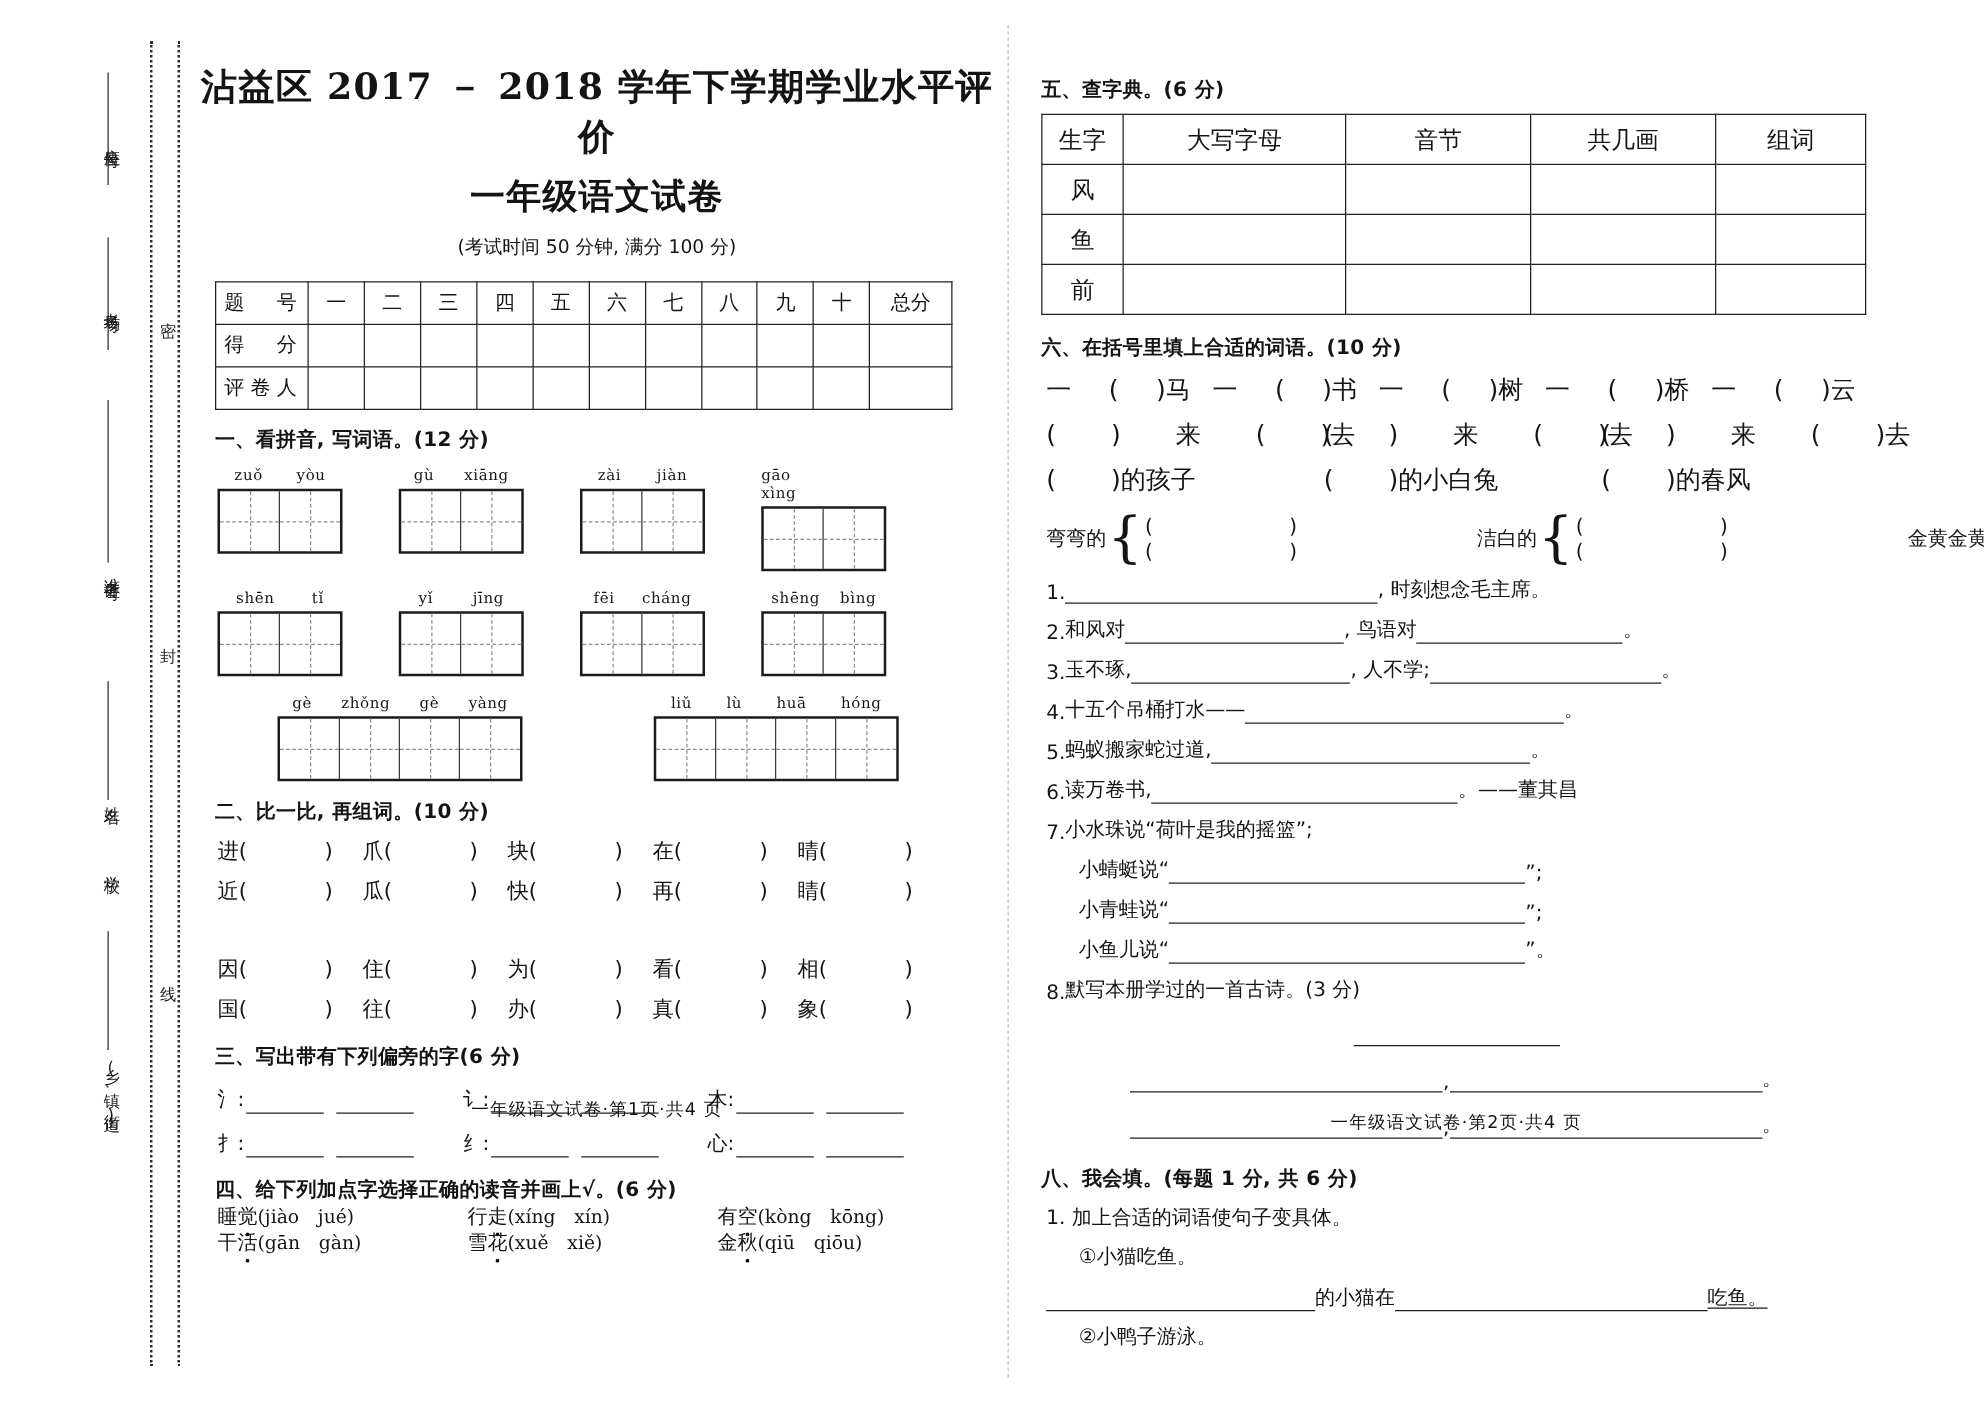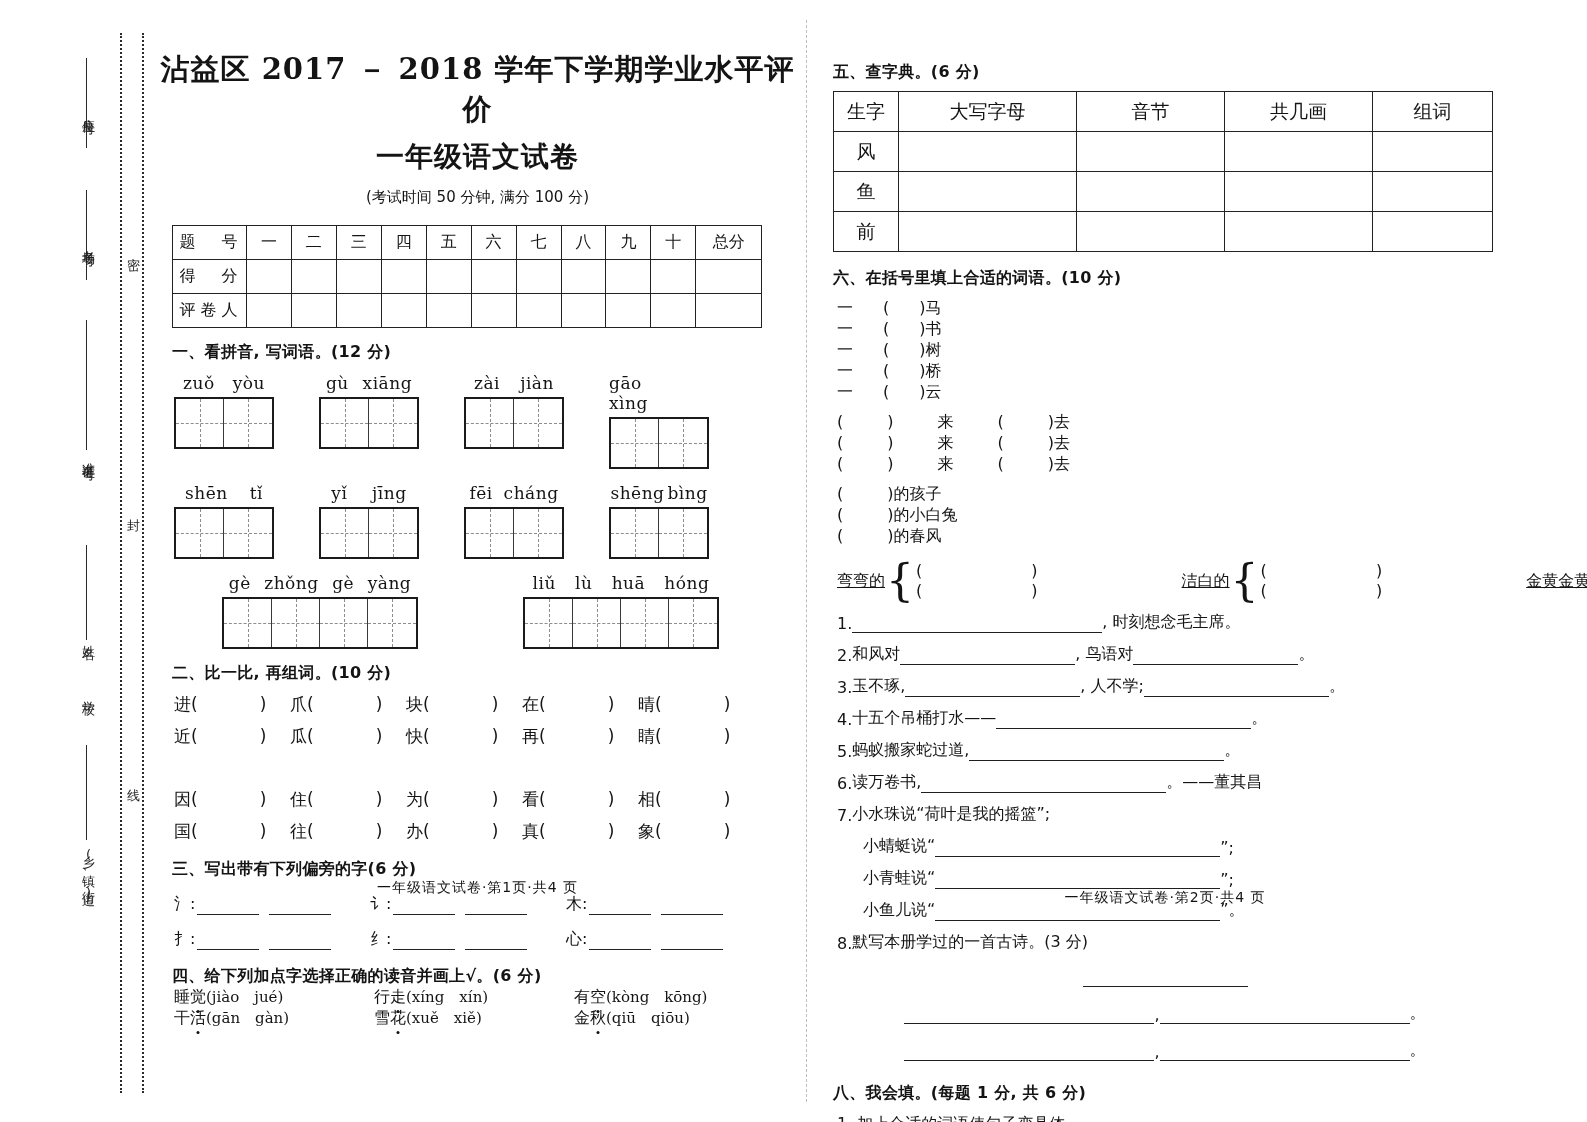--- a/index.html
+++ b/index.html
@@ -89,21 +89,21 @@
     font-size:16px;font-weight:bold;margin:14px 0 0 22px;
     font-family:"DejaVu Sans","Liberation Sans",sans-serif;
     letter-spacing:0.3px;
   }
 
   
   .py-row{display:flex;margin-left:24px;}
   .py-block{position:relative;}
   .py-line{
     display:flex;justify-content:space-around;
-    font-size:17px;font-family:"DejaVu Serif","Liberation Serif",serif;
+    font-size:12px;font-family:"DejaVu Serif","Liberation Serif",serif;
     margin-bottom:4px;letter-spacing:0.5px;
   }
   .tzg{display:flex;border:2px solid #1b1b1b;background:#fff;}
   .tzg .cell{
     width:48px;height:48px;position:relative;
     border-right:1px solid #3a3a3a;
     box-sizing:border-box;
   }
   .tzg .cell:last-child{border-right:none;}
   .tzg .cell:before{
@@ -152,33 +152,33 @@
   
   table.dict{border-collapse:collapse;width:660px;margin:8px 0 0 18px;}
   table.dict td{border:1px solid #222;height:37px;text-align:center;font-size:19px;
     font-family:"DejaVu Sans","Liberation Sans",sans-serif;}
   table.dict td.c0{width:62px;}
   table.dict td.c1{width:175px;}
   table.dict td.c2{width:145px;}
   table.dict td.c3{width:145px;}
 
   
-  .pr-line{display:flex;margin:9px 0 0 22px;font-size:16px;
-    font-family:"DejaVu Sans","Liberation Sans",sans-serif;white-space:nowrap;flex-direction:column;}
+  .pr-line{display:flex;margin:9px 0 0 22px;font-size:20px;
+    font-family:"DejaVu Sans","Liberation Sans",sans-serif;white-space:nowrap;}
   .pr-a{width:133px;}
   .pr-b{width:222px;}
   .pr-c{width:222px;}
   .sp{letter-spacing:30px;}
   .sp2{letter-spacing:44px;}
 
   
   .brace-row{display:flex;margin:14px 0 0 22px;font-size:16px;
     font-family:"DejaVu Sans","Liberation Sans",sans-serif;}
   .brace-grp{display:flex;align-items:center;}
-  .brace-lbl{white-space:nowrap;text-decoration:underline;}
+  .brace-lbl{white-space:nowrap;}
   .brace{
     font-size:44px;line-height:0.78;font-family:"DejaVu Serif","Liberation Serif",serif;
     margin:0 2px 0 1px;
   }
   .brace-cells{display:flex;flex-direction:column;font-size:16px;line-height:20px;}
   .brace-cells span{letter-spacing:52px;}
 
   
   .nl{display:flex;align-items:flex-end;margin:11px 0 0 22px;font-size:16px;
     font-family:"DejaVu Sans","Liberation Sans",sans-serif;white-space:nowrap;}

